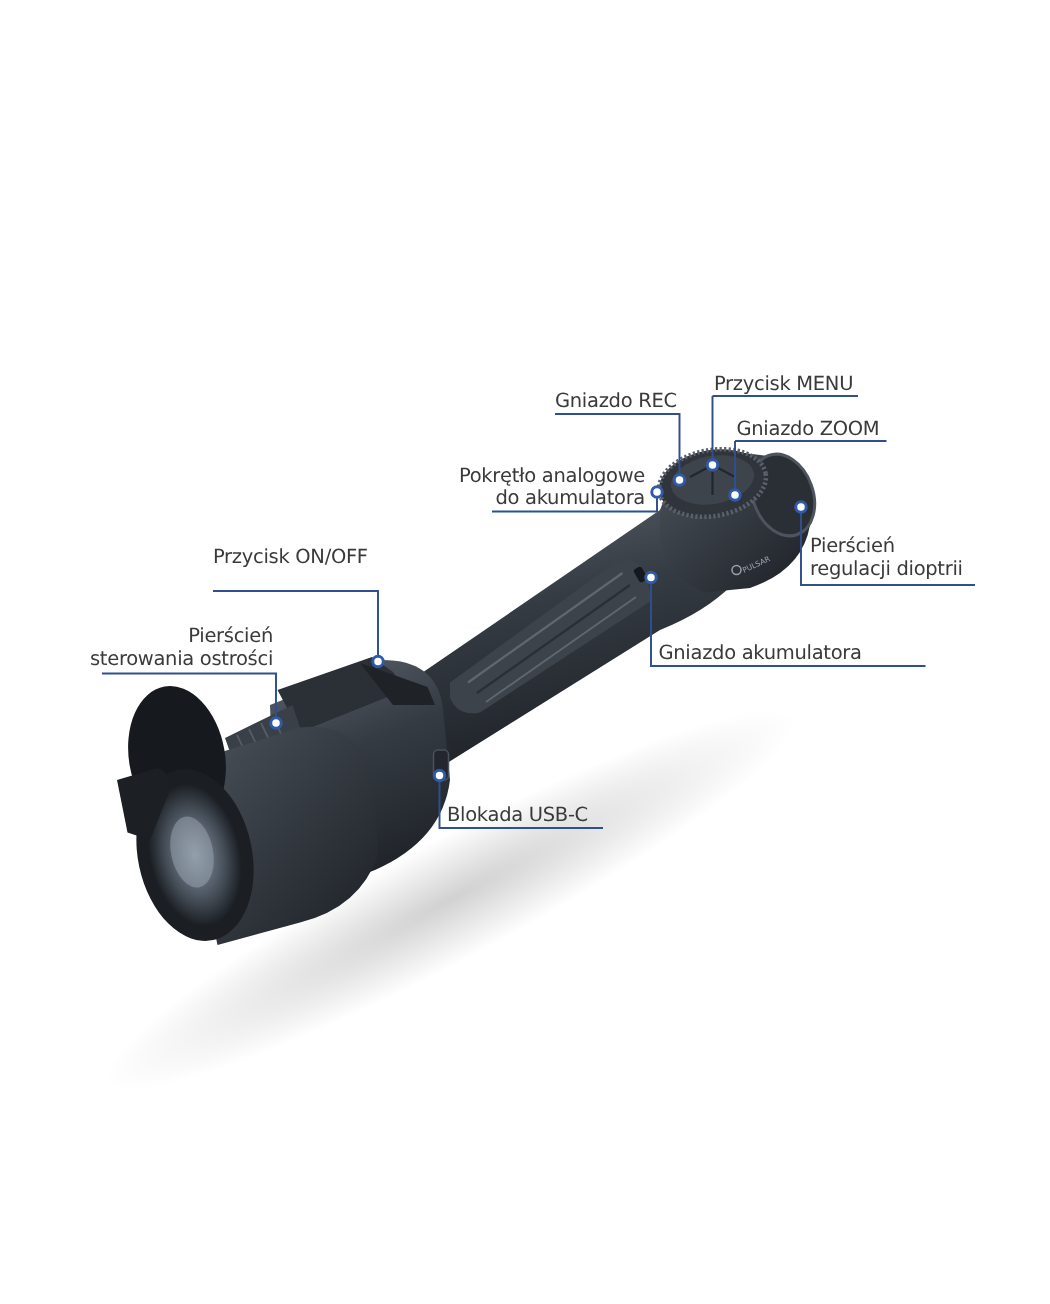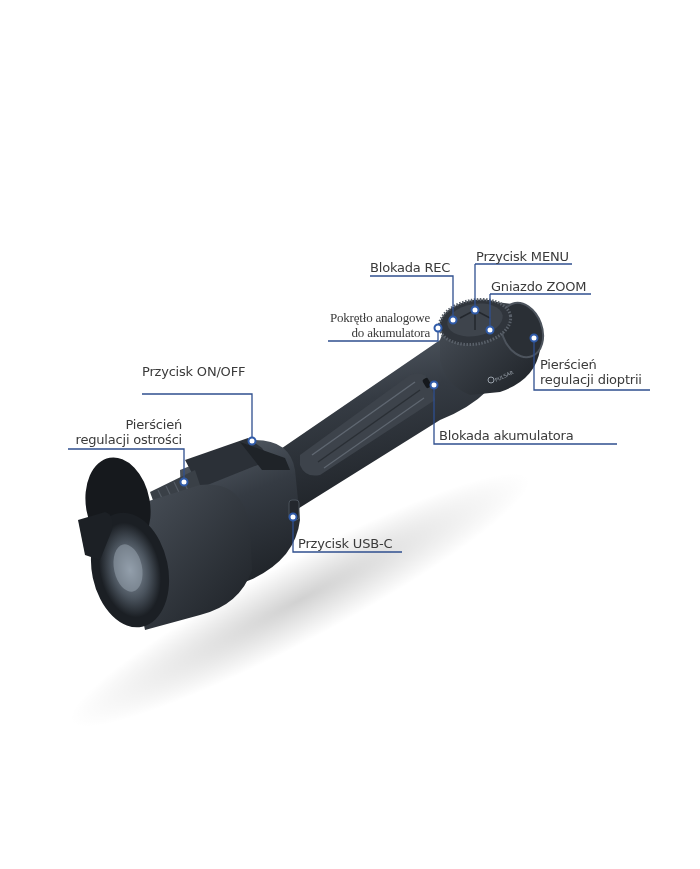--- a/index.html
+++ b/index.html
@@ -114,43 +114,43 @@
       <circle cx="438" cy="328" r="3.5"></circle>
       <circle cx="534" cy="338" r="3.5"></circle>
       <circle cx="252" cy="441" r="3.5"></circle>
       <circle cx="184" cy="482" r="3.5"></circle>
       <circle cx="434" cy="385" r="3.5"></circle>
       <circle cx="293" cy="517" r="3.5"></circle>
     </g>
   </svg>
 
   <div class="label" style="left:370px; top:260px;">
-    <span>Blokada REC</span>
+    <span>Gniazdo REC</span>
   </div>
   <div class="label" style="left:476px; top:249px;text-align:right;">
     <span>Przycisk MENU</span>
   </div>
   <div class="label" style="left:491px; top:279px;">
     <span>Gniazdo ZOOM</span>
   </div>
-  <div class="label right" style="left:284px; top:310px; width:146px;font-family:Liberation Serif, serif;">
+  <div class="label right" style="left:284px; top:310px; width:146px;">
     <div>Pokrętło analogowe</div>
     <div>do akumulatora</div>
   </div>
   <div class="label" style="left:540px; top:357px;">
     <div>Pierścień</div>
     <div>regulacji dioptrii</div>
   </div>
   <div class="label" style="left:142px; top:364px;">
     <span>Przycisk ON/OFF</span>
   </div>
   <div class="label right" style="left:60px; top:417px; width:122px;">
     <div>Pierścień</div>
-    <div>regulacji ostrości</div>
+    <div>sterowania ostrości</div>
   </div>
   <div class="label" style="left:439px; top:428px;">
-    <span>Blokada akumulatora</span>
+    <span>Gniazdo akumulatora</span>
   </div>
   <div class="label" style="left:298px; top:536px;">
-    <span>Przycisk USB-C</span>
+    <span>Blokada USB-C</span>
   </div>
 
 </div>
 
 </body></html>

